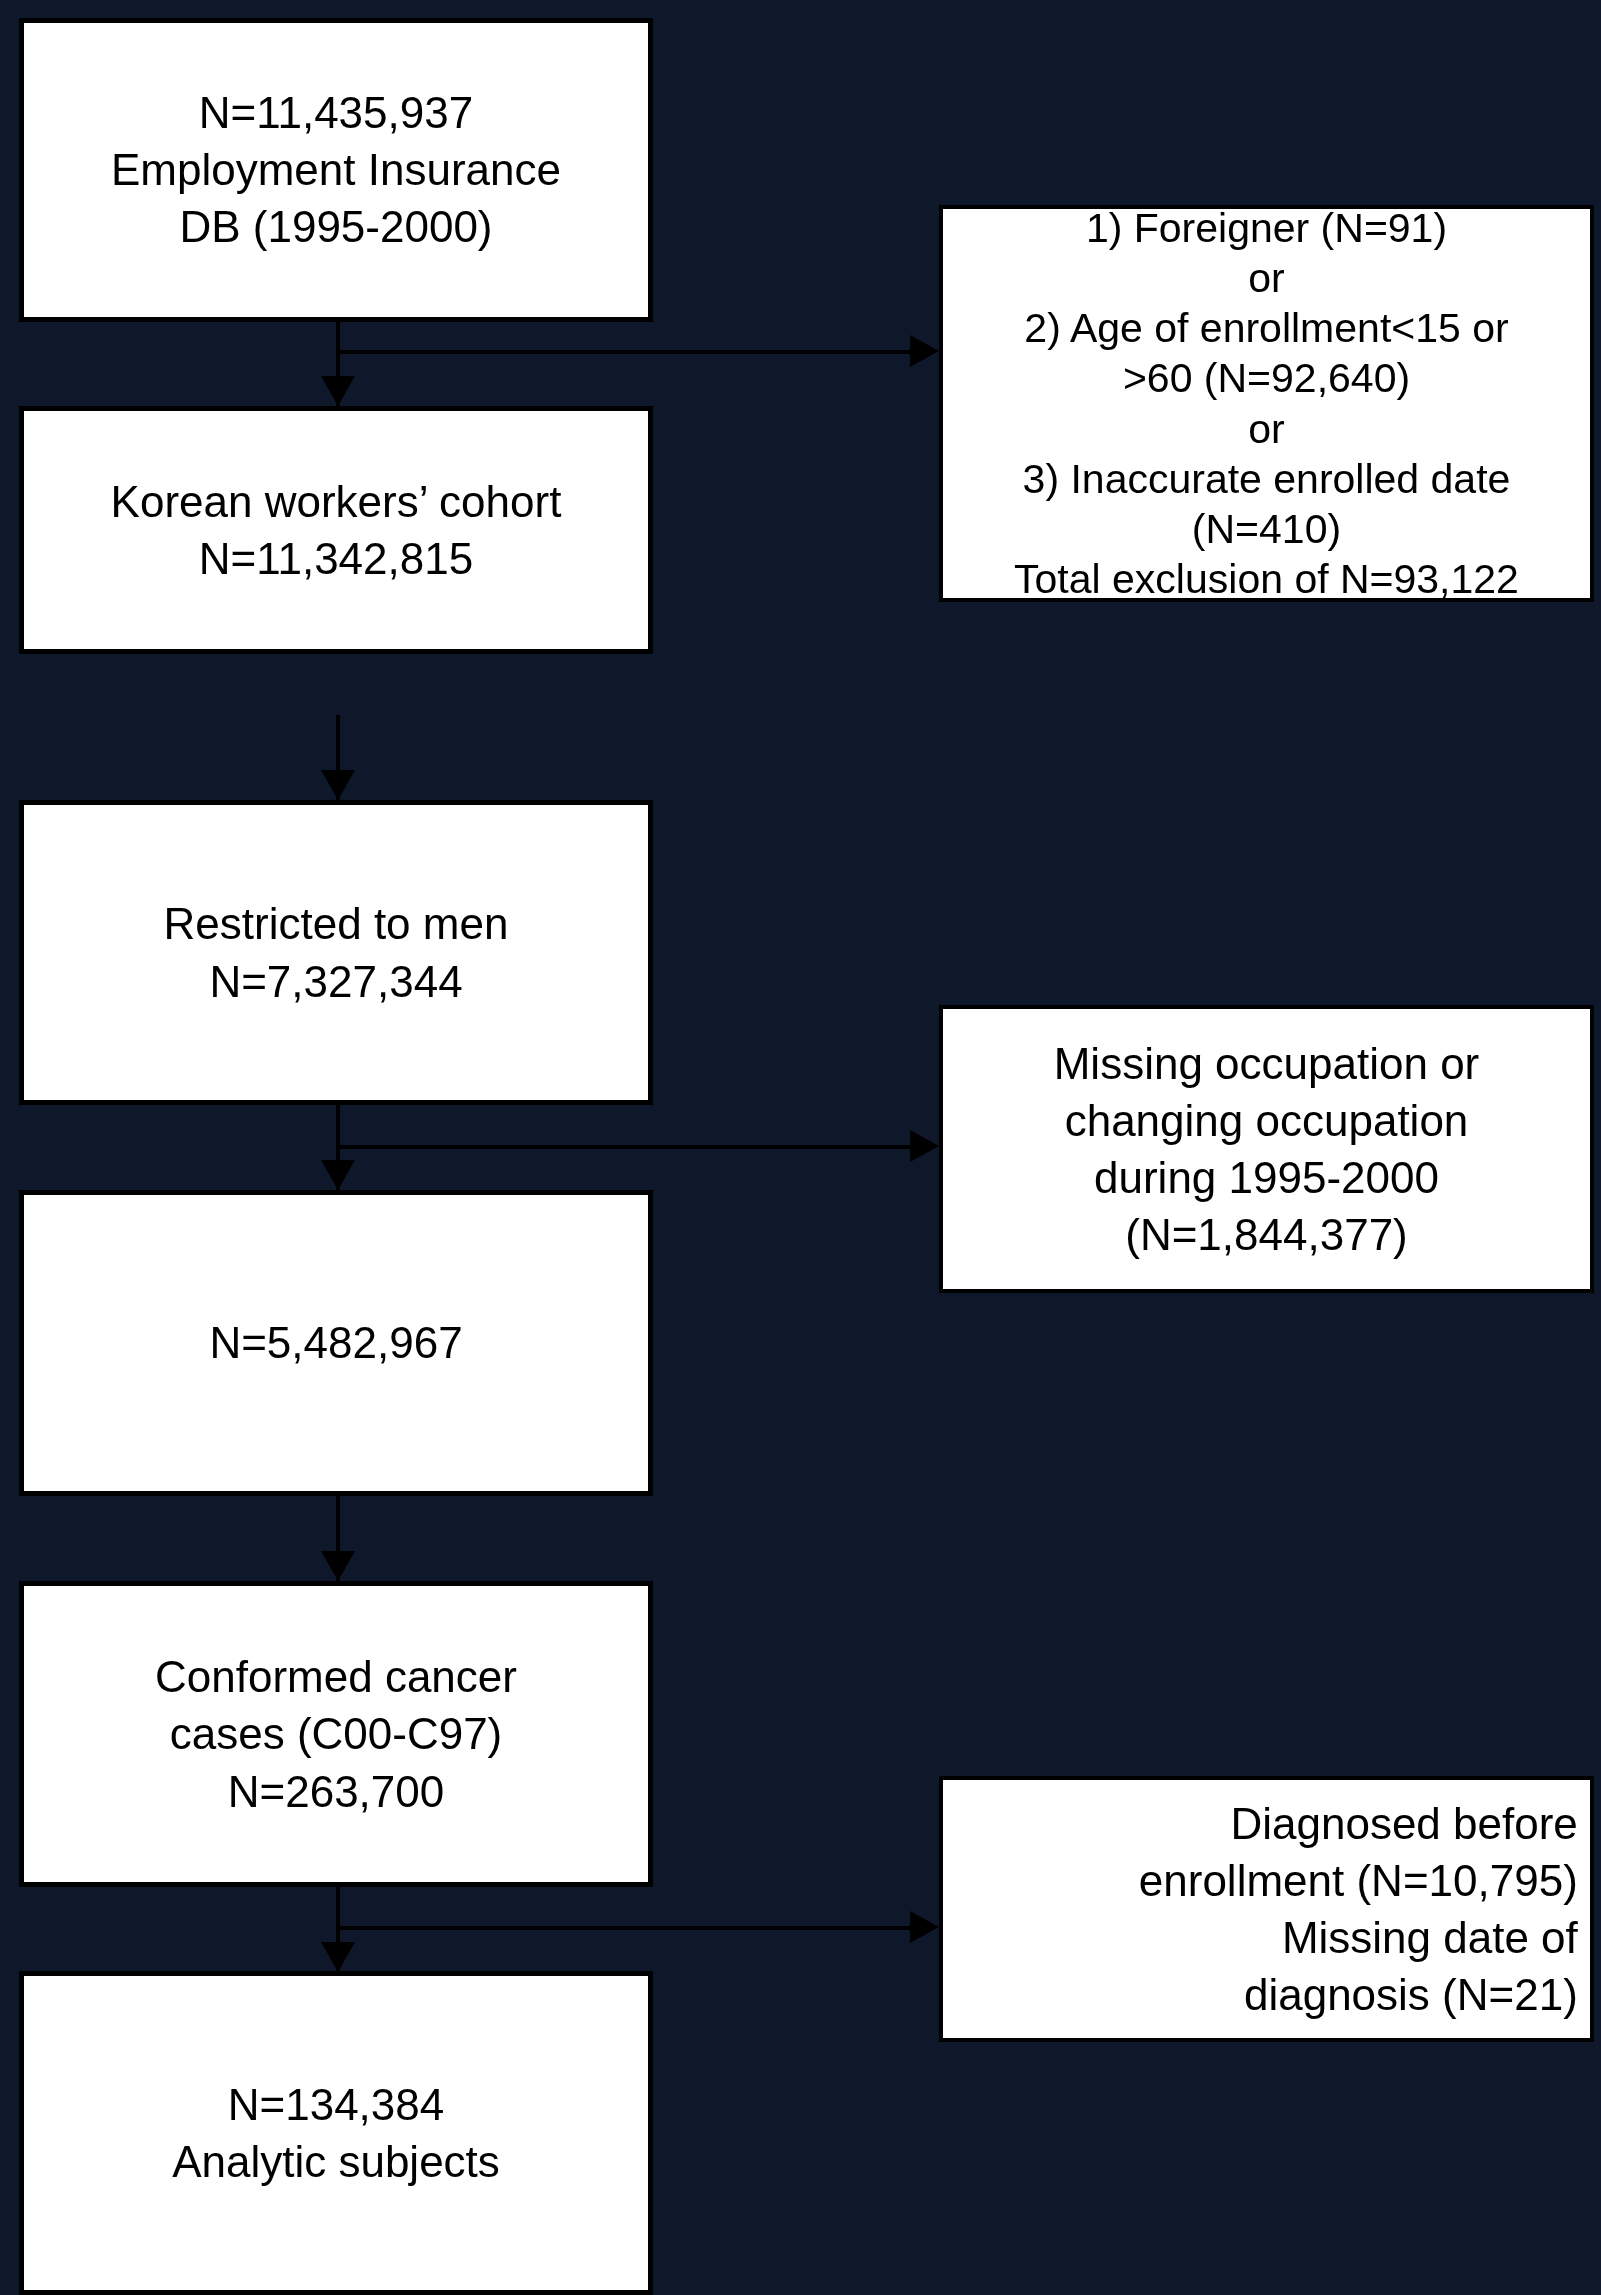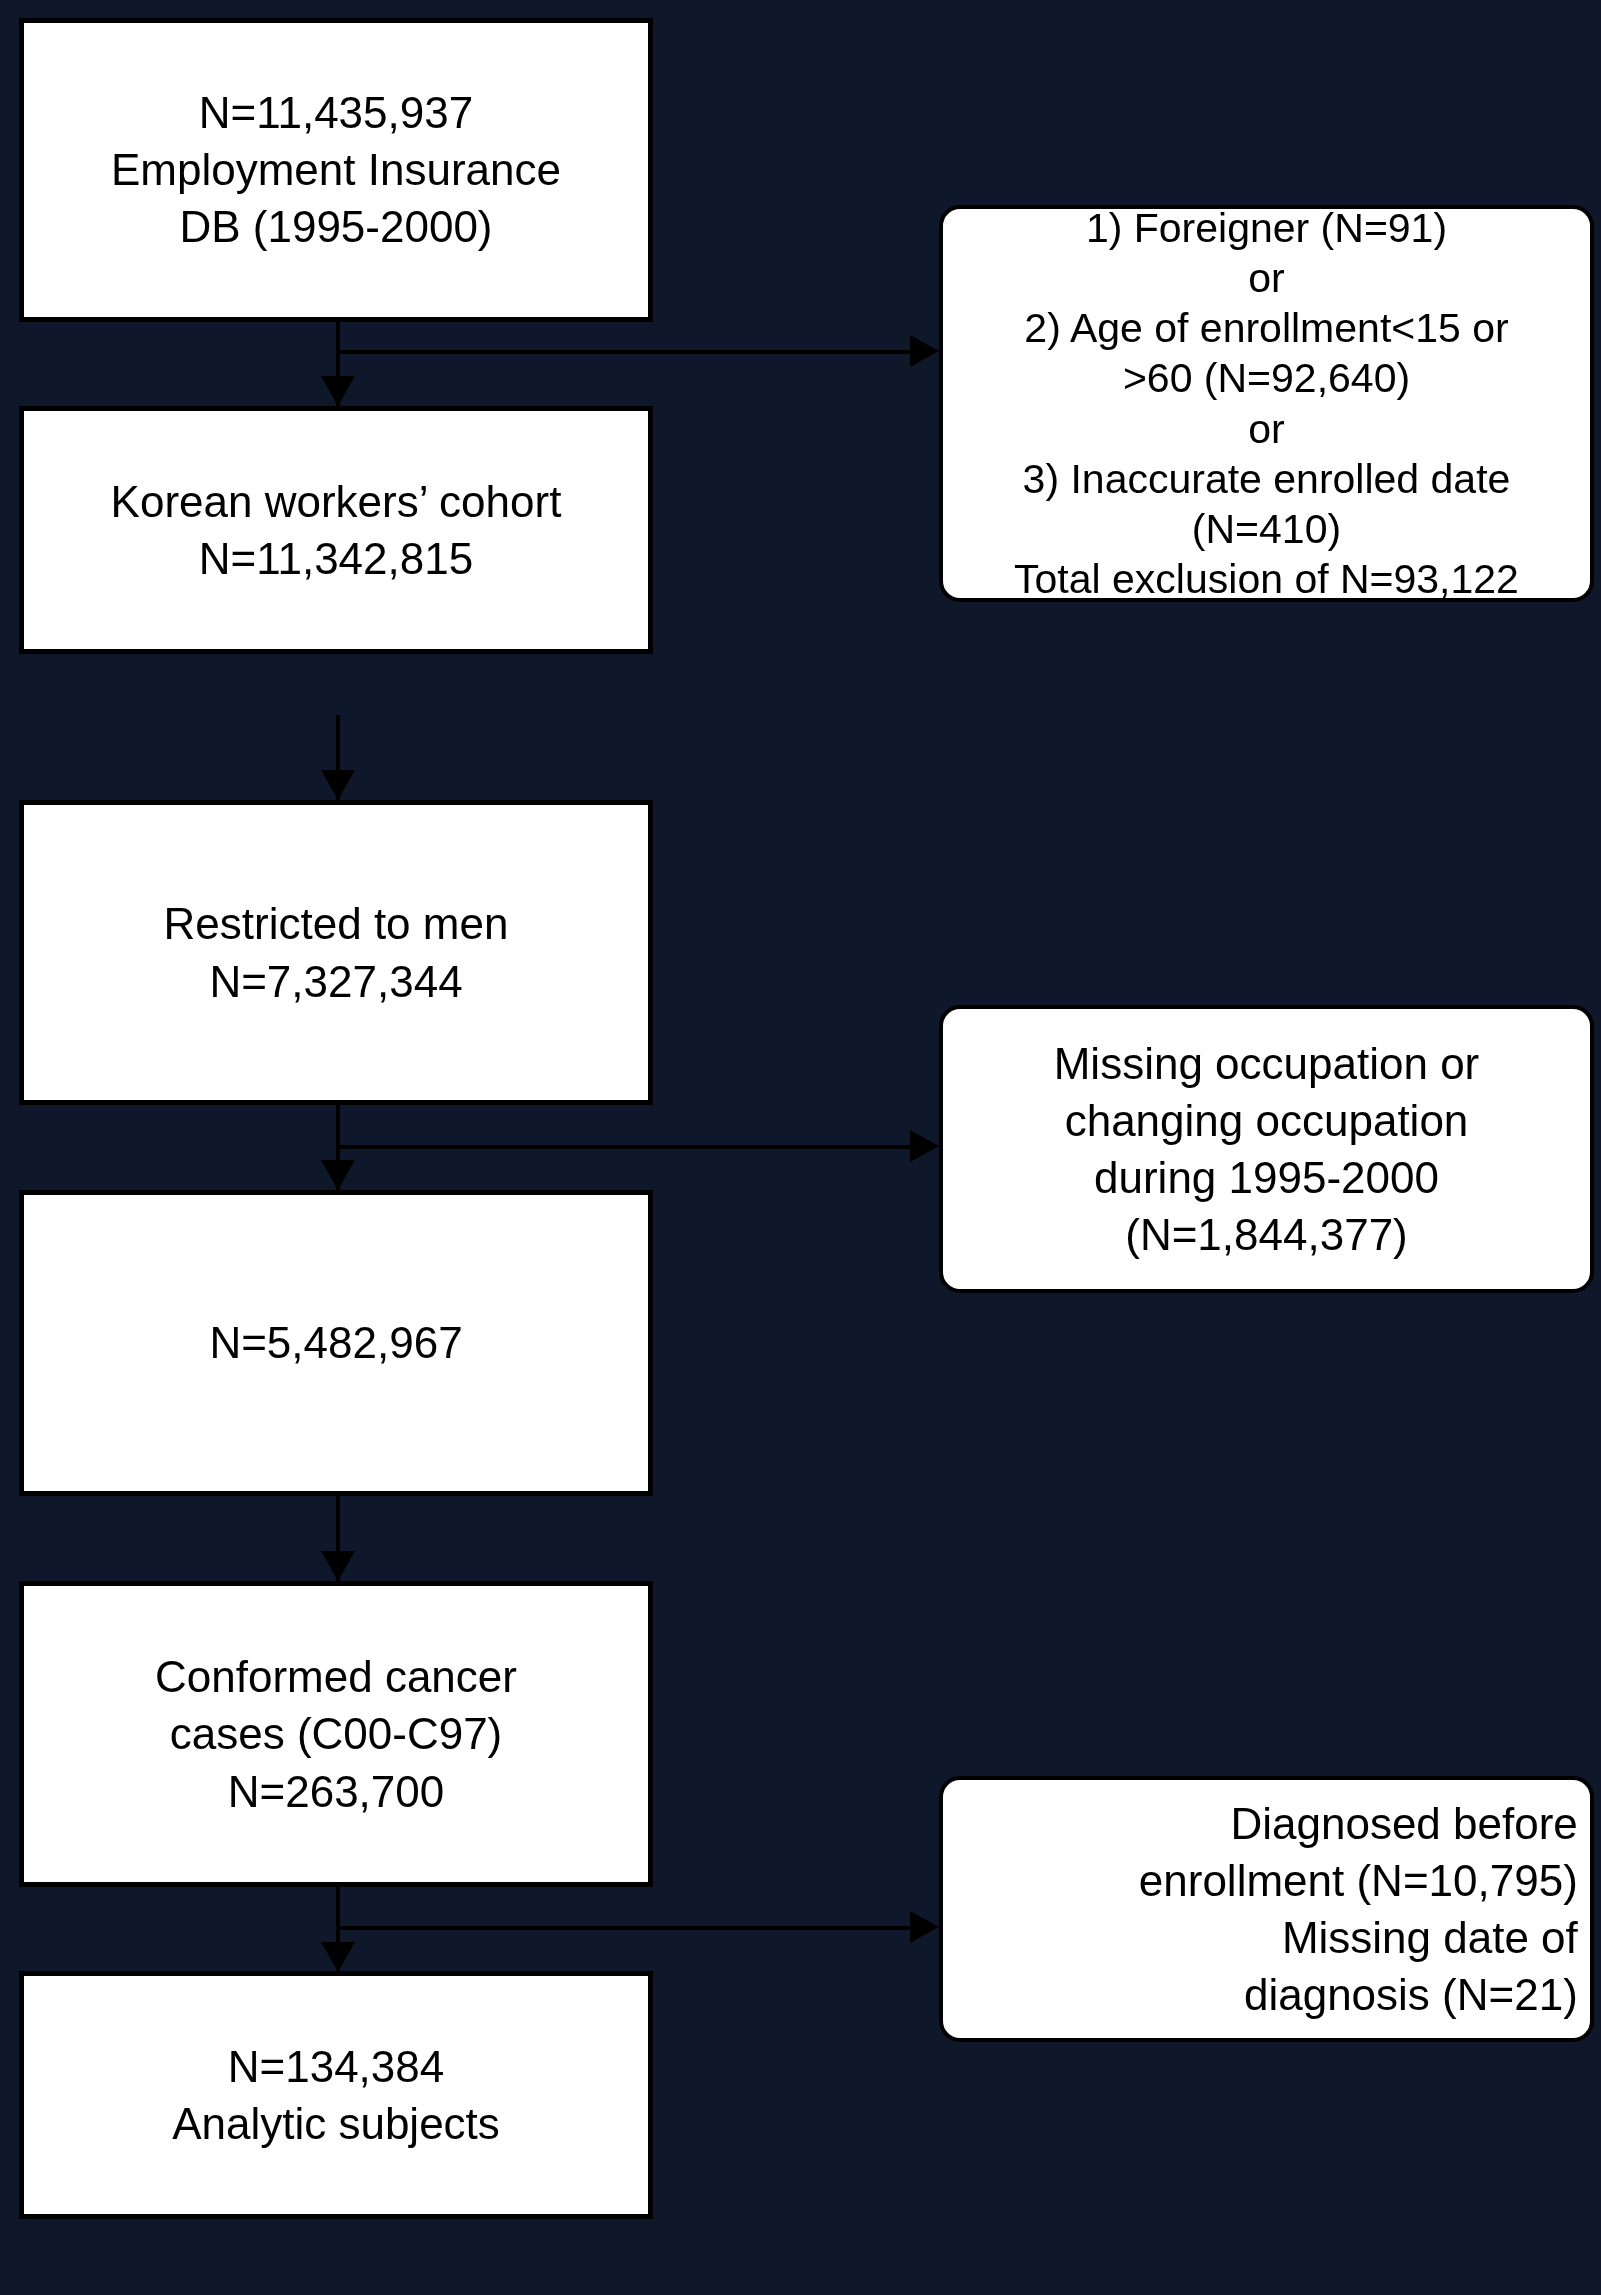--- a/index.html
+++ b/index.html
@@ -42,21 +42,20 @@
   
   .left-box {
     left: 19px;
     width: 634px;
   }
   
   .right-box {
     left: 939px;
     width: 655px;
     border-width: 4.4px;
-    border-radius: 21px;
   }
   
   .vline {
     position: absolute;
     width: 3.5px;
     background: #000000;
   }
   .hline {
     position: absolute;
     height: 3.5px;
@@ -149,19 +148,19 @@
   <div class="hline" style="left:336px; top:1926px; width:576px;"></div>
   <div class="arrow-right" style="left:910px; top:1911px;"></div>
 
   <div class="node right-box" style="top:1776px; height:266px;text-align:right;">
     <span class="txt">Diagnosed before
 enrollment (N=10,795)
 Missing date of
 diagnosis (N=21)</span>
   </div>
 
-  <div class="node left-box" style="top:1971px; height:248px;">
+  <div class="node left-box" style="top:1971px; height:324px;">
     <span class="txt">N=134,384
 Analytic subjects</span>
   </div>
 
 </div>
 
 
 </body></html>

